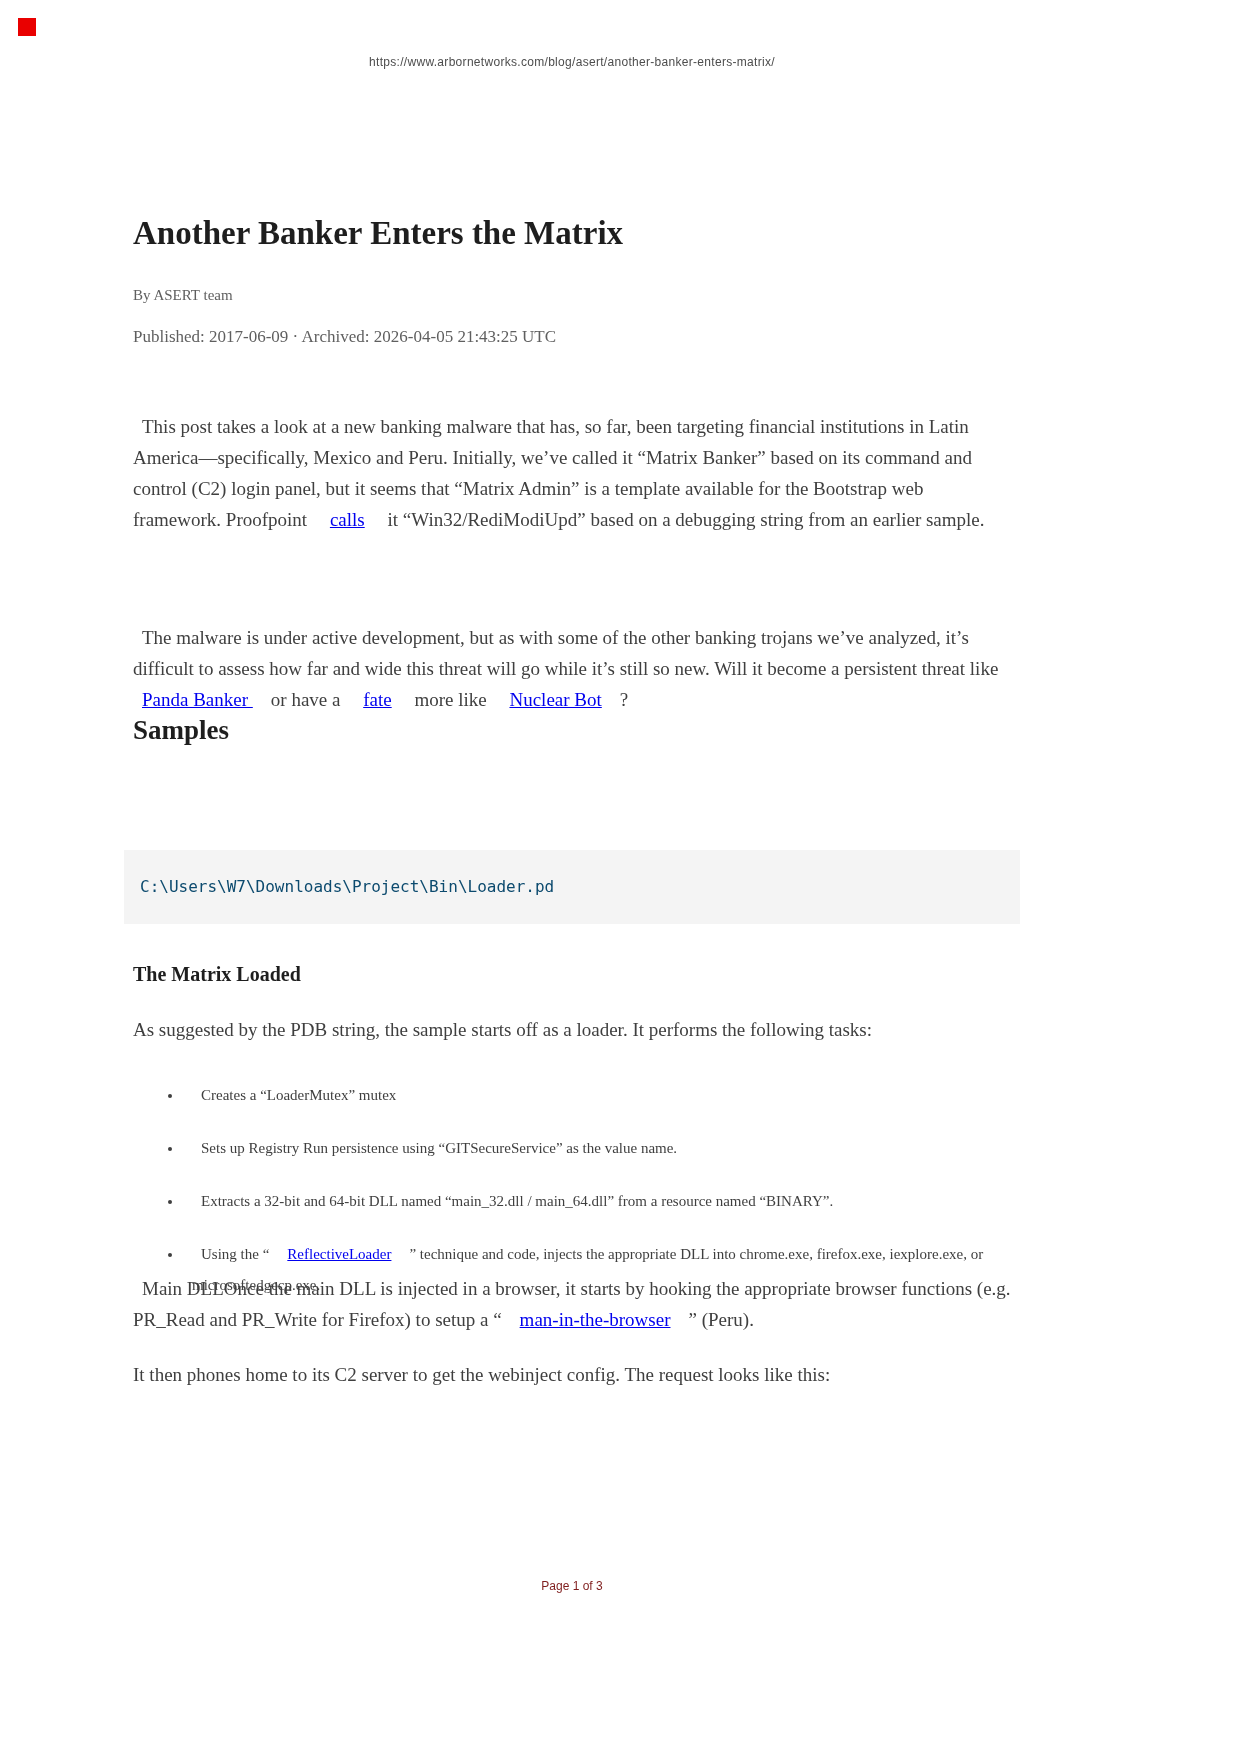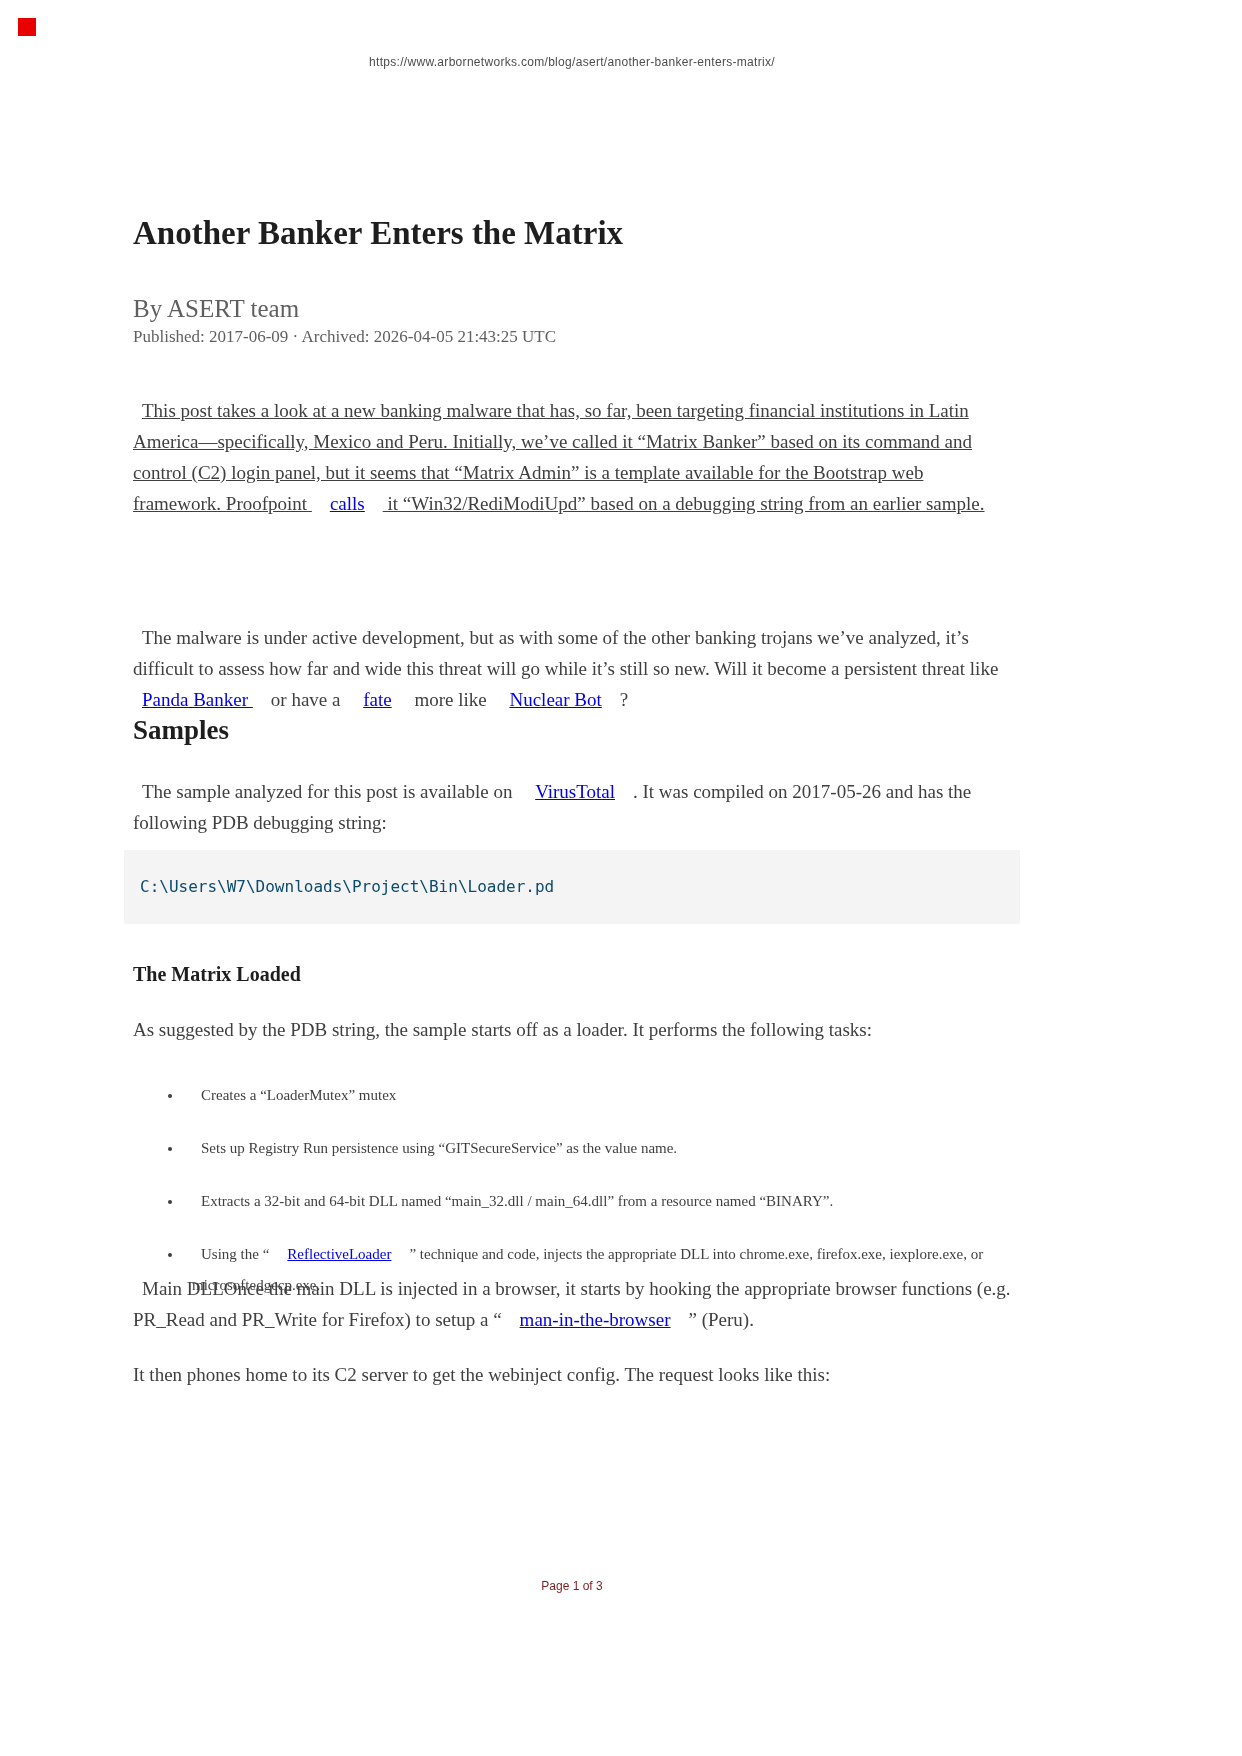--- a/index.html
+++ b/index.html
@@ -36,35 +36,35 @@
     color:#4d4d4d;
   }
   h1.title{
     top:186px;
     font-size:33px;
     line-height:40px;
     font-weight:bold;
     color:var(--heading-text);
   }
   .byline{
-    top:268px;
-    font-size:25px;
+    top:260px;
+    font-size:15px;
     color:var(--muted-text);
   }
   .meta-line{
     top:300px;
     font-size:17px;
     color:var(--muted-text);
   }
   .para{
     font-size:19px;
     line-height:31px;
     color:var(--body-text);
   }
-  .p1{top:368px;text-decoration:underline;}
+  .p1{top:384px;}
   .p2{top:554px;margin-top:41px;}
   .p3{top:749px;}
   .p4{top:987px;}
   .p5{top:1246px;}
   .p6{top:1332px;}
   h2.samples{
     top:688px;
     font-size:27px;
     font-weight:bold;
     color:var(--heading-text);
@@ -128,21 +128,20 @@
   <div class="abs byline">By ASERT team</div>
 
   <div class="abs meta-line">Published: 2017-06-09 · Archived: 2026-04-05 21:43:25 UTC</div>
 
   <p class="abs para p1"><span>This post takes a look at a new banking malware that has, so far, been targeting financial institutions in Latin America—specifically, Mexico and Peru. Initially, we’ve called it “Matrix Banker” based on its command and control (C2) login panel, but it seems that “Matrix Admin” is a template available for the Bootstrap web framework. Proofpoint </span><a class="lnk" href="#">calls</a><span> it “Win32/RediModiUpd” based on a debugging string from an earlier sample.</span></p>
 
   <p class="abs para p2"><span>The malware is under active development, but as with some of the other banking trojans we’ve analyzed, it’s difficult to assess how far and wide this threat will go while it’s still so new. Will it become a persistent threat like </span><a class="lnk" href="#">Panda Banker </a><span>or have a </span><a class="lnk" href="#">fate</a><span> more like </span><a class="lnk" href="#">Nuclear Bot</a><span>?</span></p>
 
   <h2 class="abs samples">Samples</h2>
 
-  <p class="abs para p3"><span>The sample analyzed for this post is available on </span><a class="lnk" href="#">VirusTotal</a><span>. It was compiled on 2017-05-26 and has the following PDB debugging string:</span></p>
 
   <div class="abs code-block">C:\Users\W7\Downloads\Project\Bin\Loader.pd</div>
 
   <h3 class="abs matrix-loaded">The Matrix Loaded</h3>
 
   <p class="abs para p4">As suggested by the PDB string, the sample starts off as a loader. It performs the following tasks:</p>
 
   <ul class="abs task-list">
     <li><span>Creates a “LoaderMutex” mutex</span></li>
     <li><span>Sets up Registry Run persistence using “GITSecureService” as the value name.</span></li>

